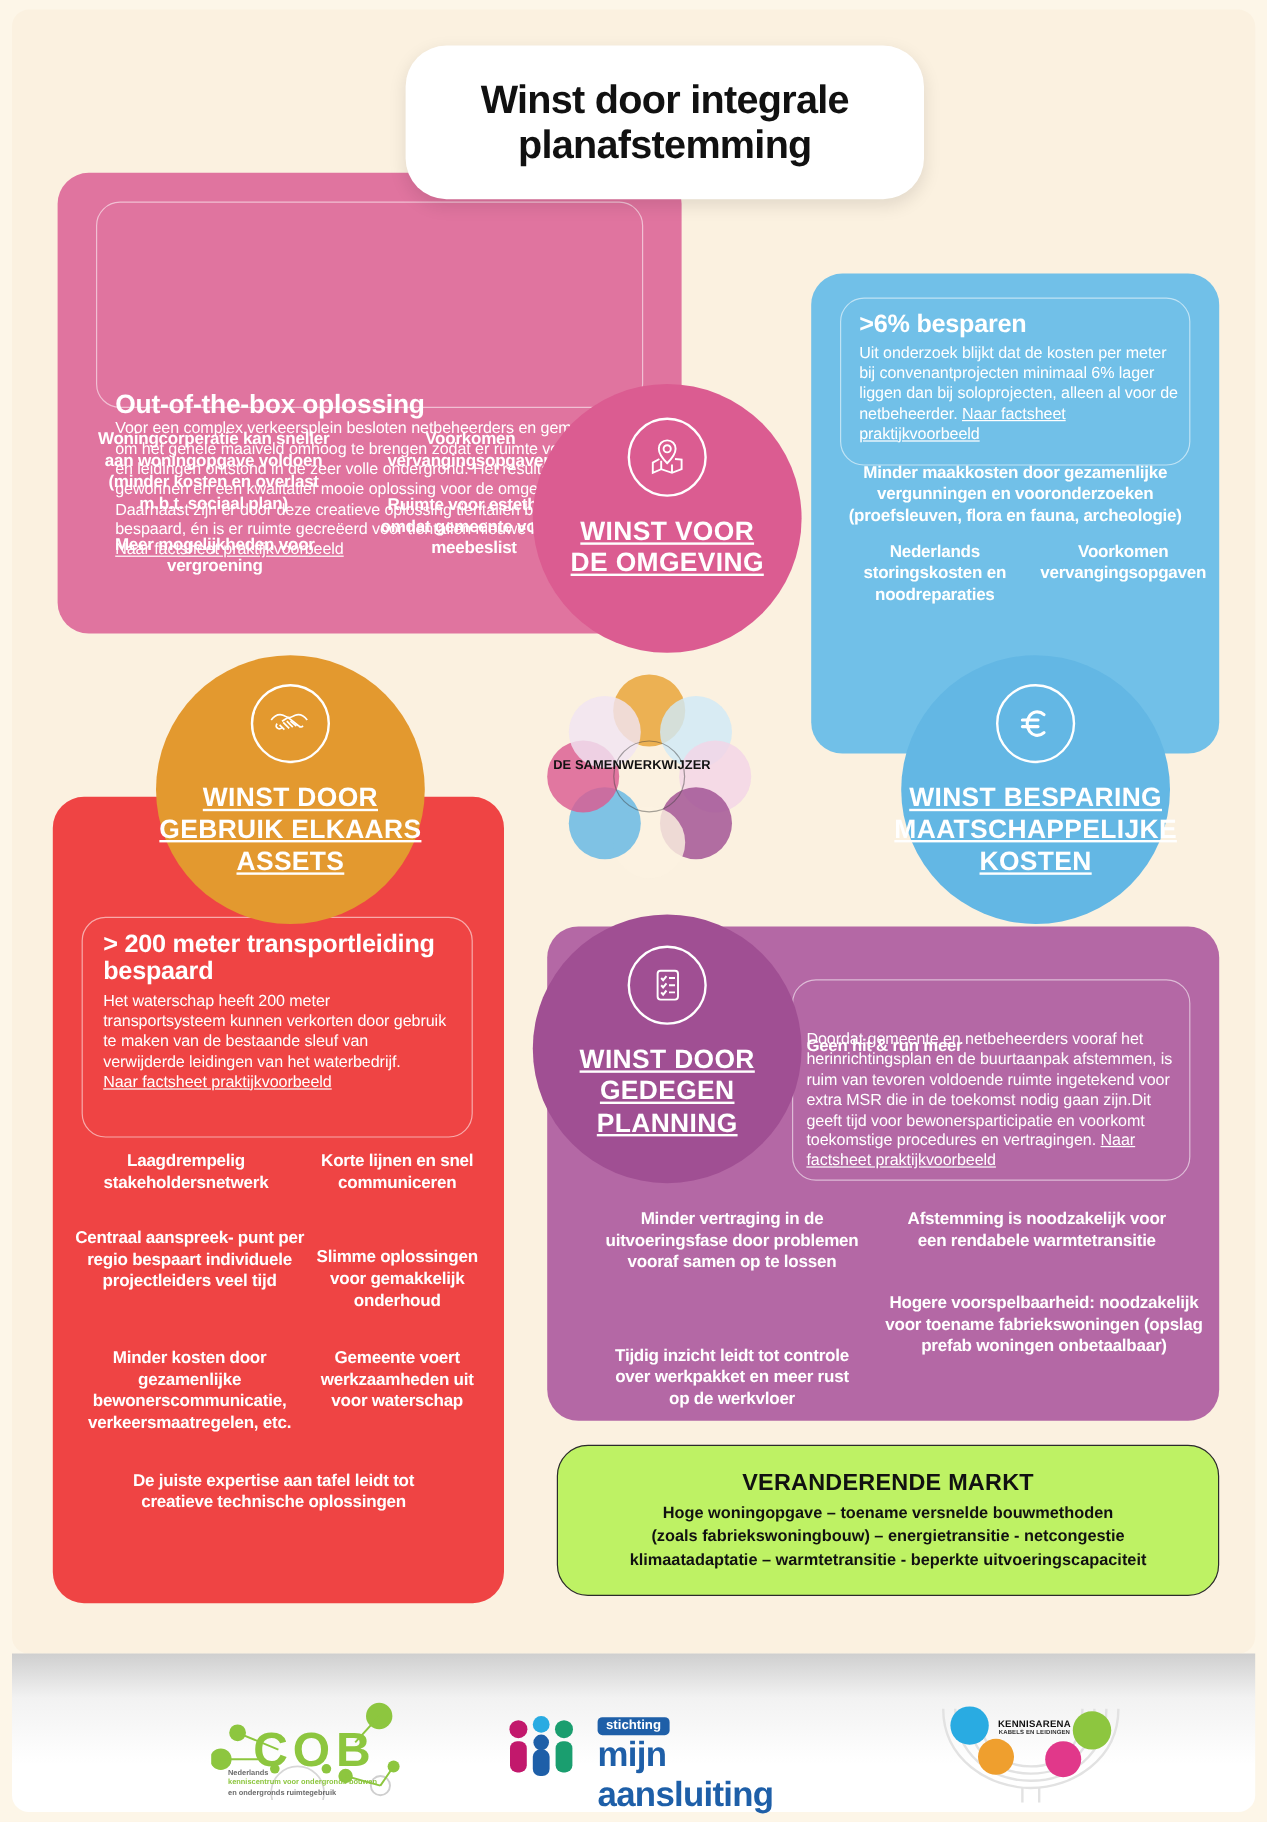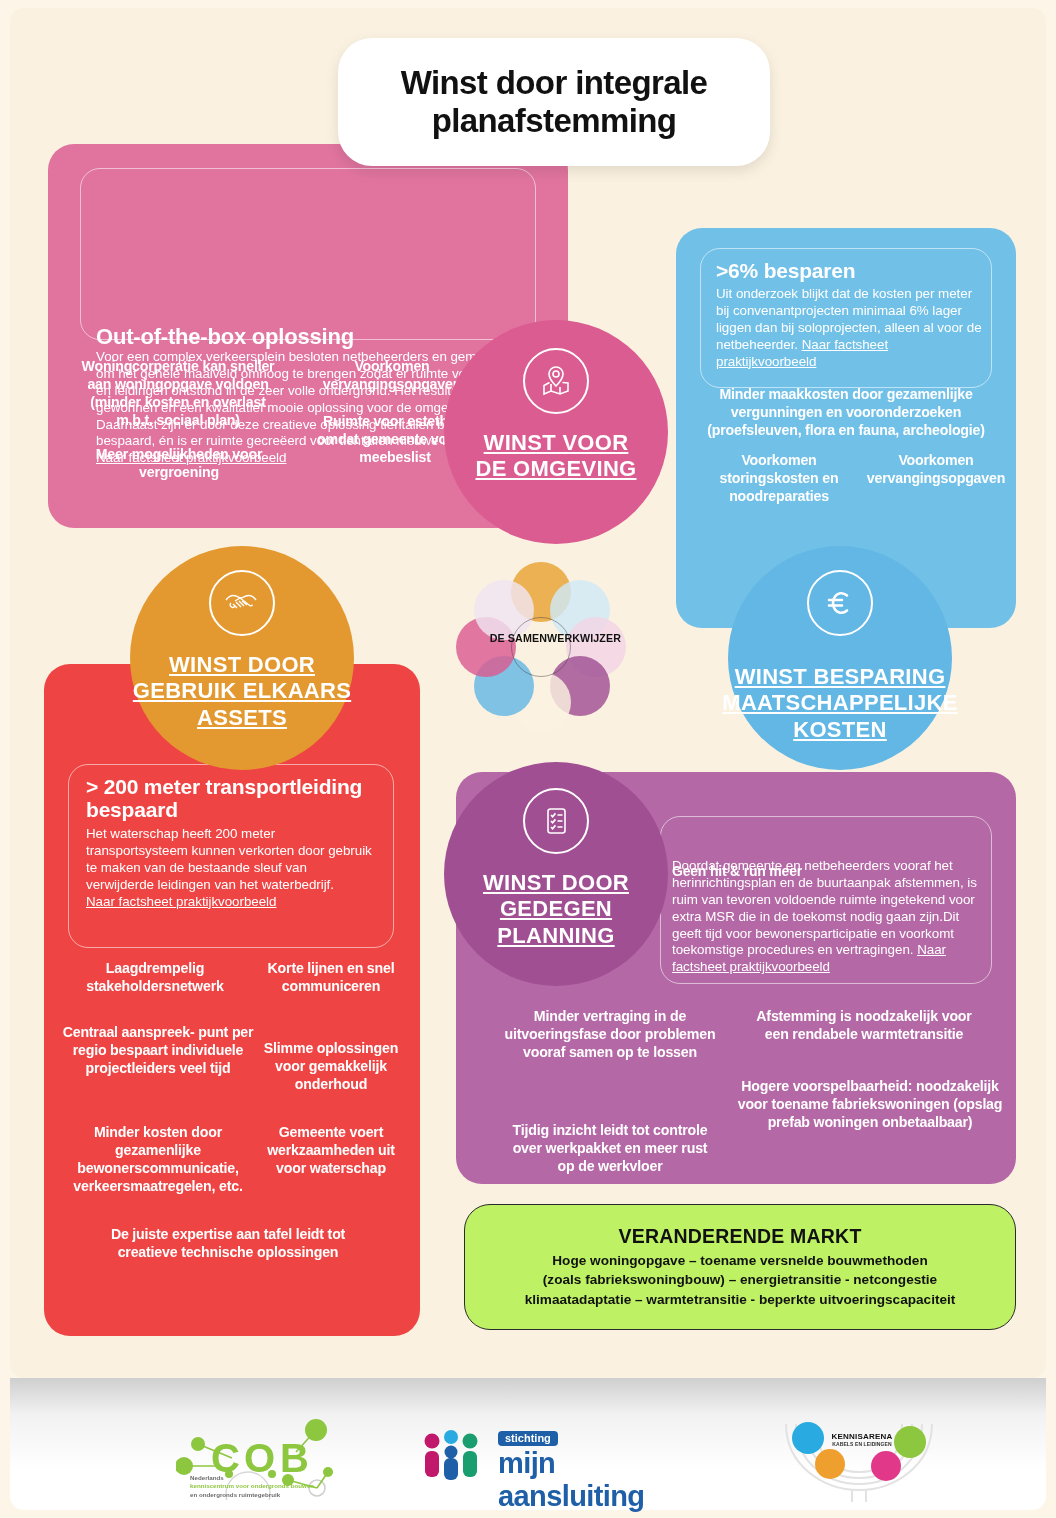--- a/index.html
+++ b/index.html
@@ -107,21 +107,21 @@
   .marketbox .mk-title {
     font-size: 19.5px; font-weight: bold; letter-spacing: .2px; margin-bottom: 3px;
   }
   .marketbox .mk-line { font-size: 13.6px; font-weight: bold; line-height: 1.42; }
 
   
   .flower { position: absolute; left: 456px; top: 562px; width: 170px; height: 170px; z-index: 30; }
   .petal { position: absolute; width: 60px; height: 60px; border-radius: 50%; opacity: .82; }
   .flowerlabel {
     position: absolute; left: 5px; top: 70px; width: 160px;
-    text-align: right; font-size: 10.7px; font-weight: bold;
+    text-align: left; font-size: 10.7px; font-weight: bold;
     color: #111; letter-spacing: .1px; z-index: 3;
   }
   .flowerring {
     position: absolute; left: 55px; top: 55px; width: 60px; height: 60px;
     border: 1px solid rgba(60,60,60,.45); border-radius: 50%; z-index: 2;
   }
 
   
   .logo { position: absolute; }
   .cob-sub { font-size: 6.2px; font-weight: bold; color: #6c6c6c; line-height: 1.35; text-align: left; }
@@ -153,21 +153,21 @@
     <div class="bullet" style="left:262px; top:269px; width:170px;">Ruimte voor estethiek omdat gemeente vooraf meebeslist</div>
   </div>
 
   <div class="panel blue" style="left:676px; top:228px; width:340px; height:400px;">
     <div class="inner-box" style="left:24px; top:20px; width:292px; height:140px;"></div>
     <div class="ptitle" style="position:absolute; left:40px; top:32px; width:270px; font-size:21px;">&gt;6% besparen</div>
     <div class="pbody" style="position:absolute; left:40px; top:58px; width:268px;">
       <span>Uit onderzoek blijkt dat de kosten per meter bij convenantprojecten minimaal 6% lager liggen dan bij soloprojecten, alleen al voor de netbeheerder. </span><span class="plink">Naar factsheet praktijkvoorbeeld</span>
     </div>
     <div class="bullet" style="left:10px; top:158px; width:320px;">Minder maakkosten door gezamenlijke vergunningen en vooronderzoeken (proefsleuven, flora en fauna, archeologie)</div>
-    <div class="bullet" style="left:30px; top:224px; width:146px;">Voorkomen storingskosten en noodreparaties</div>
+    <div class="bullet" style="left:30px; top:224px; width:146px;">Nederlands storingskosten en noodreparaties</div>
     <div class="bullet" style="left:190px; top:224px; width:140px;">Voorkomen vervangingsopgaven</div>
   </div>
 
   <div class="panel orange" style="left:44px; top:664px; width:376px; height:672px;">
     <div class="inner-box" style="left:24px; top:100px; width:326px; height:184px;"></div>
     <div class="ptitle" style="position:absolute; left:42px; top:112px; width:300px; font-size:21px;">&gt; 200 meter transportleiding bespaard</div>
     <div class="pbody" style="position:absolute; left:42px; top:162px; width:292px;">
       <span>Het waterschap heeft 200 meter transportsysteem kunnen verkorten door gebruik te maken van de bestaande sleuf van verwijderde leidingen van het waterbedrijf.</span><br>
       <span class="plink">Naar factsheet praktijkvoorbeeld</span>
     </div>
@@ -217,21 +217,21 @@
         <path d="M27 22c1.5 1.3 2.5 1 3.5-.3"></path>
       </svg>
     </div>
     <div class="hub-label" style="margin-top:16px;">
       <div>WINST DOOR</div>
       <div>GEBRUIK ELKAARS</div>
       <div>ASSETS</div>
     </div>
   </div>
 
-  <div class="hub c-blue" style="left:728px; top:546px; width:224px; height:224px; padding-top:24px;gap:12px;">
+  <div class="hub c-blue" style="left:751px; top:546px; width:224px; height:224px; padding-top:24px;">
     <div class="icoring">
       <svg width="40" height="40" viewBox="0 0 40 40" fill="none" stroke="#fff" stroke-width="2.6" stroke-linecap="round">
         <path d="M27 12.5c-2-1.8-4.5-2.6-7-2.2-4 .7-7 4.6-7 9.7s3 9 7 9.7c2.5.4 5-.4 7-2.2"></path>
         <path d="M9 17h13 M9 22.5h13"></path>
       </svg>
     </div>
     <div class="hub-label" style="margin-top:16px;">
       <div>WINST BESPARING</div>
       <div>MAATSCHAPPELIJKE</div>
       <div>KOSTEN</div>

